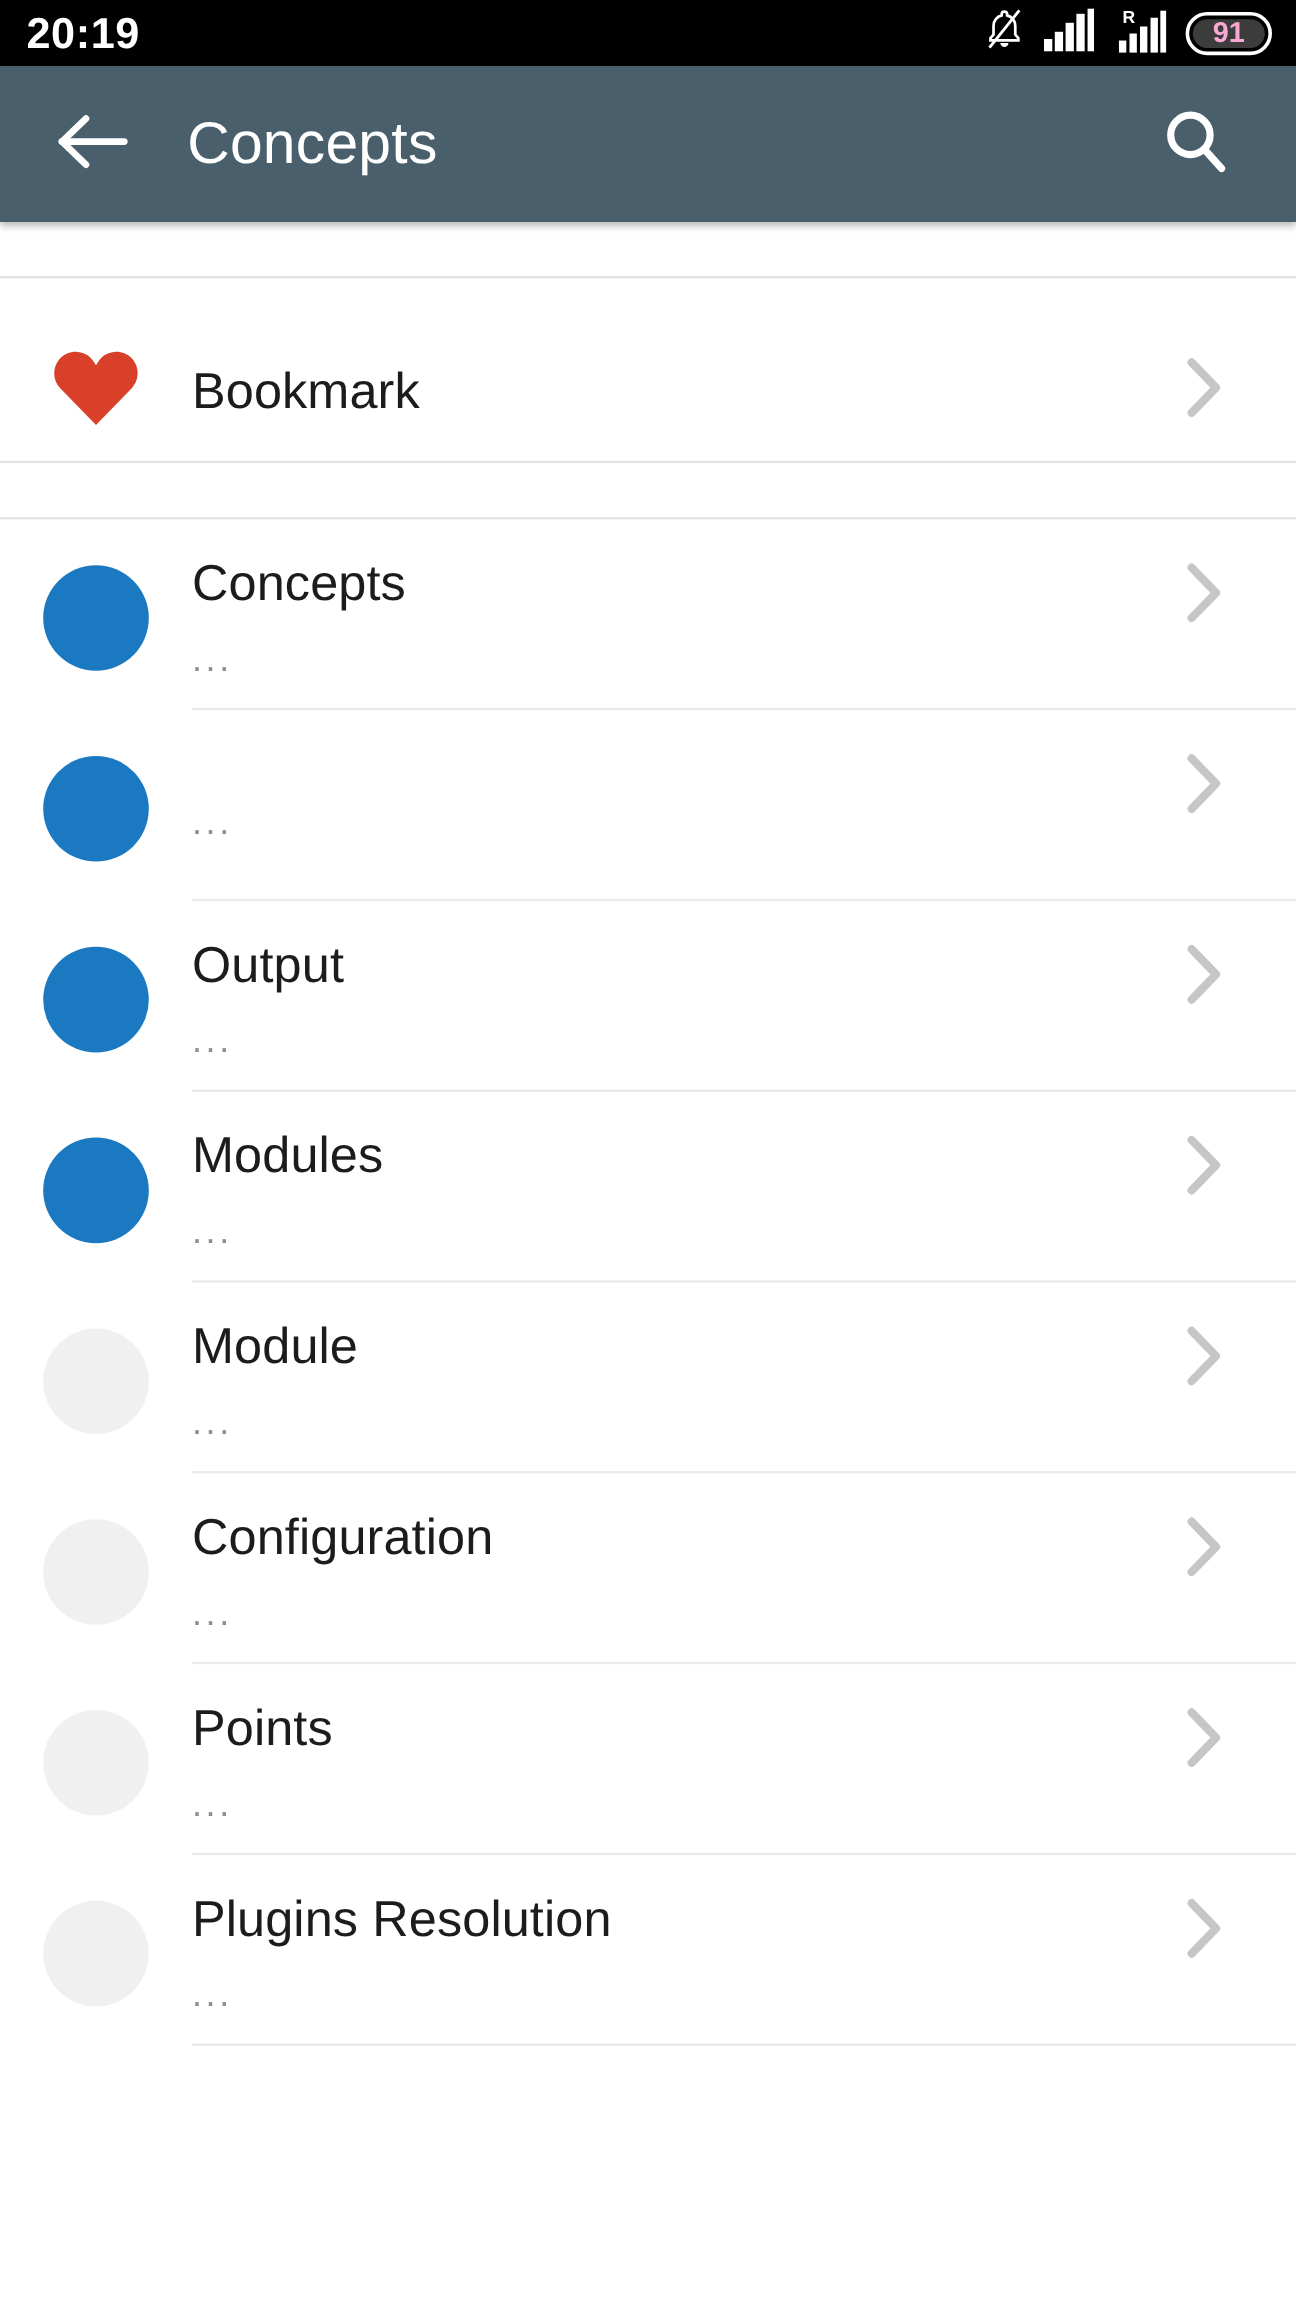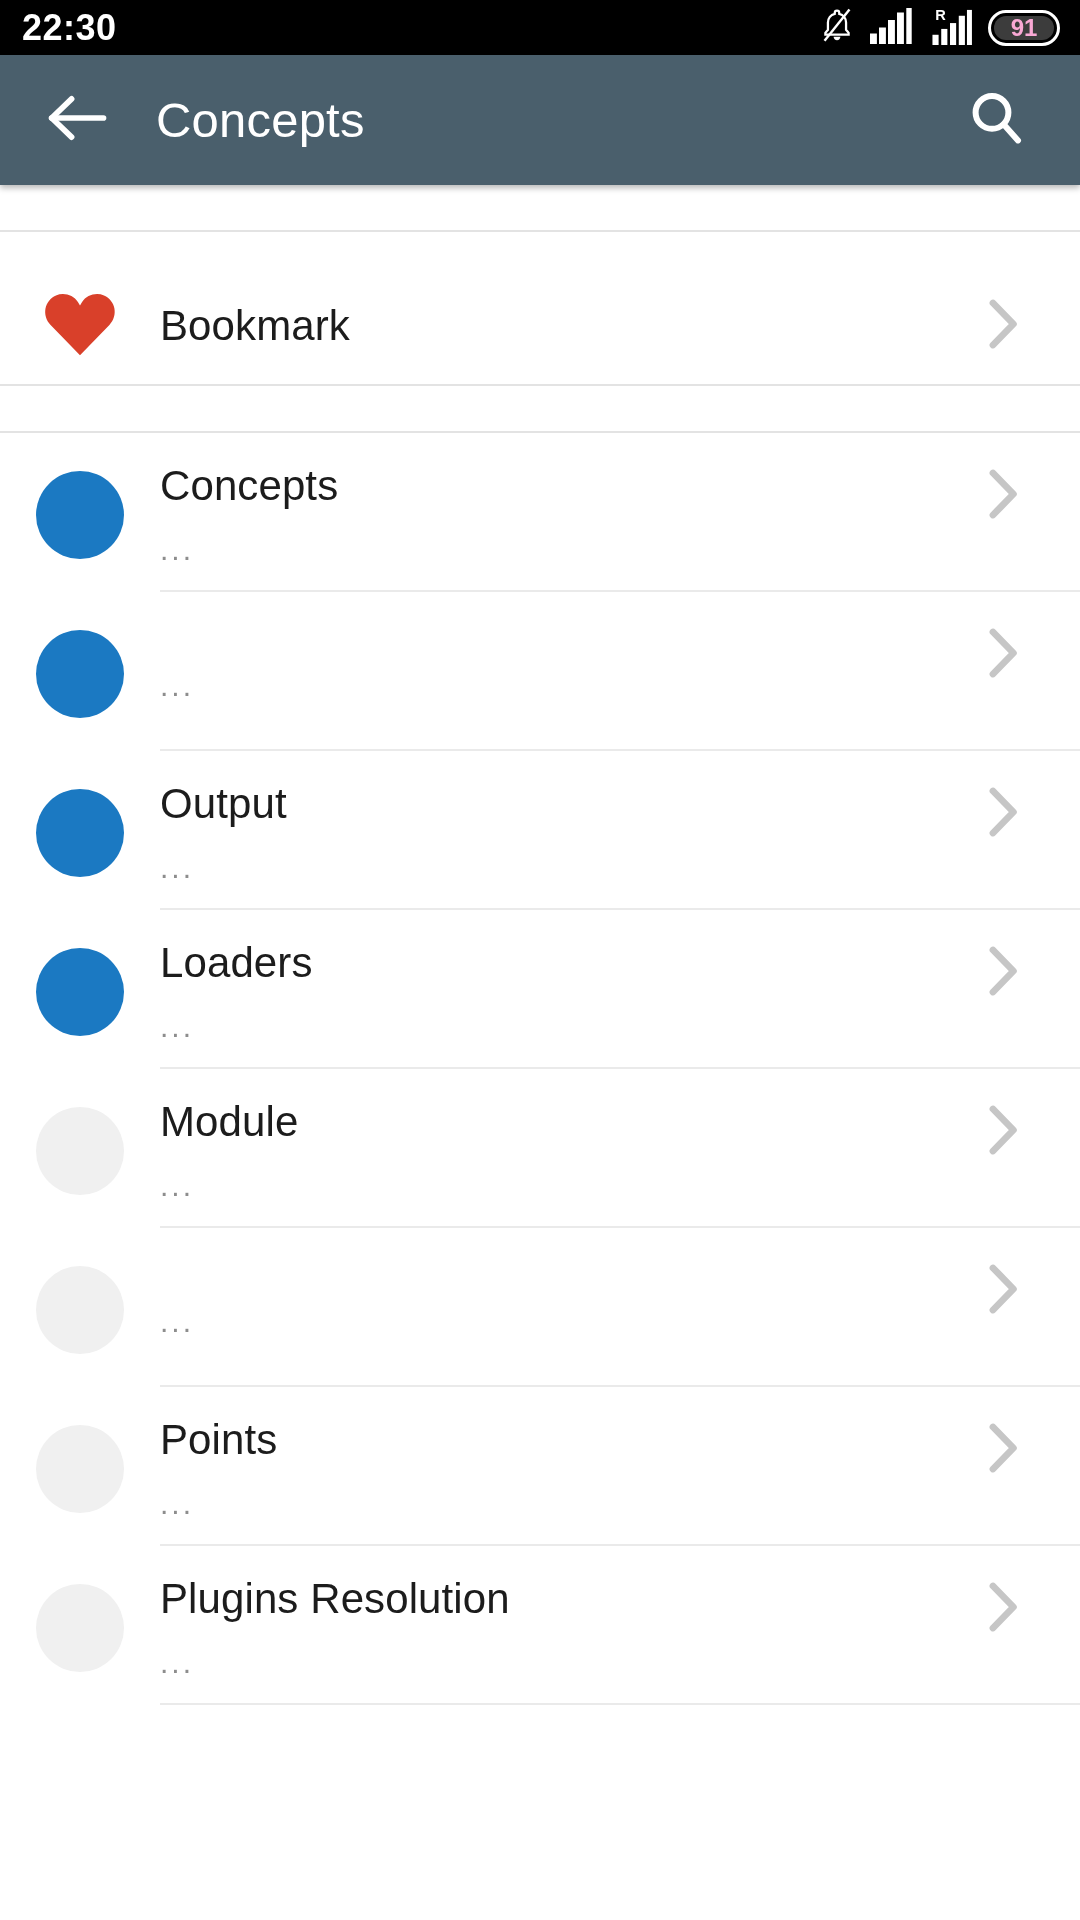--- a/index.html
+++ b/index.html
@@ -145,21 +145,21 @@
     position:absolute; left:160px; right:0; bottom:0;
     height:2px; background:#eaeaea;
   }
 </style>
 </head>
 <body>
 
 <div id="screen">
 
   <div class="status-bar">
-    <div class="status-clock">22:30</div>
+    <div class="status-clock">20:19</div>
     <div class="status-icons">
 
       <span class="si">
         <svg width="34" height="38" viewBox="0 0 24 26">
           <path d="M12 2.2c-.9 0-1.6.7-1.6 1.6v.6C7.6 5.1 5.6 7.6 5.6 10.6v5.1l-1.8 2.1v1.3h16.4v-1.3l-1.8-2.1v-5.1c0-3-2-5.5-4.8-6.2v-.6c0-.9-.7-1.6-1.6-1.6z" fill="none" stroke="#ffffff" stroke-width="1.6"></path>
           <path d="M9.6 20.6c0 1.3 1.1 2.4 2.4 2.4s2.4-1.1 2.4-2.4" fill="#ffffff"></path>
           <line x1="3.2" y1="23.4" x2="20.8" y2="1.4" stroke="#ffffff" stroke-width="1.7"></line>
         </svg>
       </span>
 
@@ -282,21 +282,21 @@
               <polyline points="3,3 13.2,13.5 3,24" fill="none" stroke="#c6c6c6" stroke-width="3.4" stroke-linecap="round" stroke-linejoin="round"></polyline>
             </svg>
           </div>
           <div class="row-divider"></div>
         </div>
         <div class="list-row">
           <div class="avatar-wrap">
             <div class="avatar blue"></div>
           </div>
           <div class="row-body">
-            <div class="row-title">Loaders</div>
+            <div class="row-title">Modules</div>
             <div class="row-sub">...</div>
           </div>
           <div class="chev-wrap">
             <svg width="34" height="54" viewBox="0 0 17 27">
               <polyline points="3,3 13.2,13.5 3,24" fill="none" stroke="#c6c6c6" stroke-width="3.4" stroke-linecap="round" stroke-linejoin="round"></polyline>
             </svg>
           </div>
           <div class="row-divider"></div>
         </div>
         <div class="list-row">
@@ -312,20 +312,21 @@
               <polyline points="3,3 13.2,13.5 3,24" fill="none" stroke="#c6c6c6" stroke-width="3.4" stroke-linecap="round" stroke-linejoin="round"></polyline>
             </svg>
           </div>
           <div class="row-divider"></div>
         </div>
         <div class="list-row">
           <div class="avatar-wrap">
             <div class="avatar placeholder"></div>
           </div>
           <div class="row-body">
+            <div class="row-title">Configuration</div>
             <div class="row-sub">...</div>
           </div>
           <div class="chev-wrap">
             <svg width="34" height="54" viewBox="0 0 17 27">
               <polyline points="3,3 13.2,13.5 3,24" fill="none" stroke="#c6c6c6" stroke-width="3.4" stroke-linecap="round" stroke-linejoin="round"></polyline>
             </svg>
           </div>
           <div class="row-divider"></div>
         </div>
         <div class="list-row">

